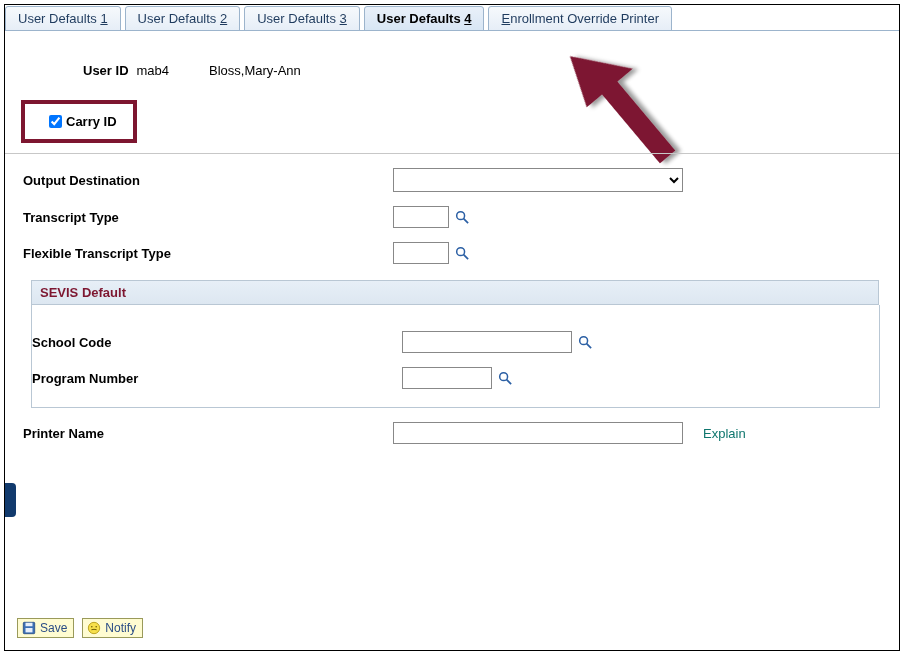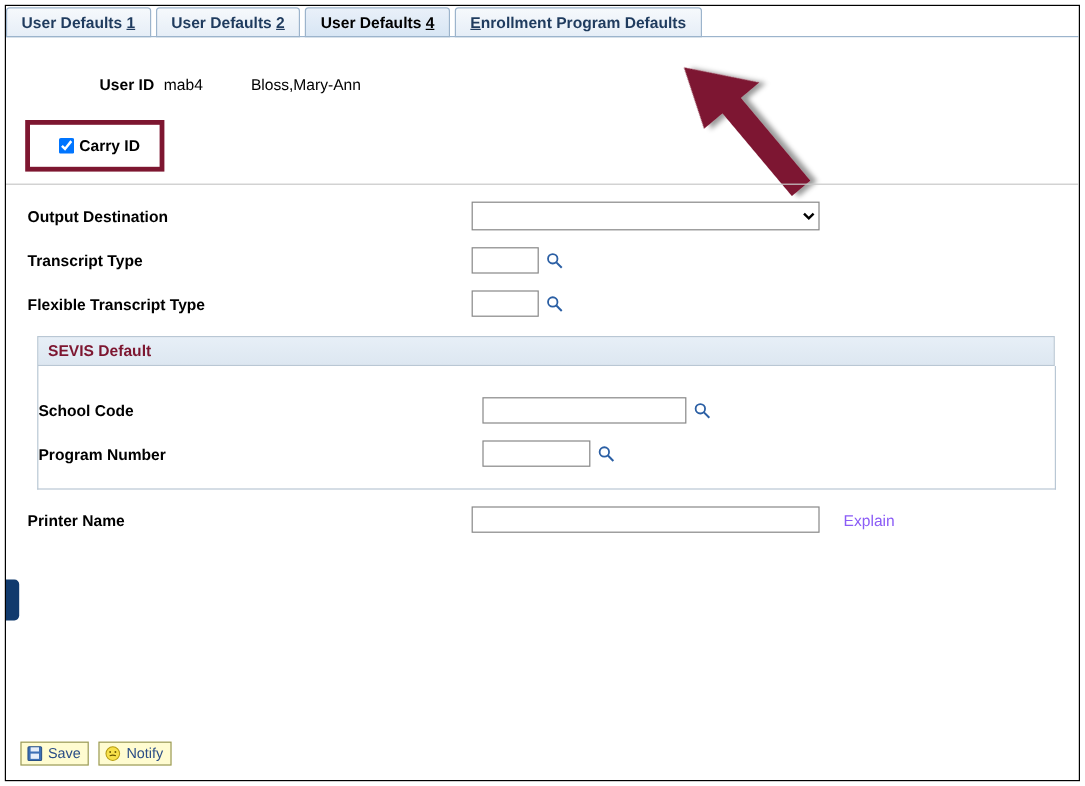--- a/index.html
+++ b/index.html
@@ -31,21 +31,20 @@
     background: linear-gradient(#f6f9fc, #e6eef7);
     padding: 4px 12px 4px 12px;
     margin-right: 4px;
     border-top-left-radius: 3px;
     border-top-right-radius: 3px;
     position: relative;
     top: 1px;
     font-size: 13px;
     color: #1f3b5e;
     cursor: pointer;
-    font-weight: bold;
   }
   .tab .underline { text-decoration: underline; }
   .tab.active {
     background: linear-gradient(#e9f0f9, #d8e6f4);
     font-weight: bold;
     color: #000;
   }
   
   .content { padding: 18px 18px 0 18px; position: relative; }
   .row { display: flex; align-items: center; margin-bottom: 6px; }
@@ -114,21 +113,21 @@
   }
   .section-body {
     border-left: 1px solid #b9c7d4;
     border-right: 1px solid #b9c7d4;
     border-bottom: 1px solid #b9c7d4;
     margin-left: 8px;
     margin-right: 1px;
     padding: 12px 0 18px 0;
   }
   .explain-link {
-    color: #8b5cf6;
+    color: #0f766e;
     margin-left: 20px;
     cursor: pointer;
   }
   
   .button-bar {
     position: absolute;
     bottom: 12px;
     left: 12px;
     display: flex;
     gap: 8px;
@@ -170,25 +169,28 @@
 
 <div class="frame">
 
   <div class="tabstrip">
     <div class="tab">
       <span>User Defaults </span><span class="underline">1</span>
     </div>
     <div class="tab">
       <span>User Defaults </span><span class="underline">2</span>
     </div>
+    <div class="tab">
+      <span>User Defaults </span><span class="underline">3</span>
+    </div>
     <div class="tab active">
       <span>User Defaults </span><span class="underline">4</span>
     </div>
     <div class="tab">
-      <span class="underline">E</span><span>nrollment Program Defaults</span>
+      <span class="underline">E</span><span>nrollment Override Printer</span>
     </div>
   </div>
 
   <div class="edge-tab"></div>
 
   <svg class="arrow" width="160" height="160">
     <defs>
       <filter id="sh" x="-20%" y="-20%" width="160%" height="160%">
         <feDropShadow dx="4" dy="4" stdDeviation="2" flood-color="#000" flood-opacity="0.4"></feDropShadow>
       </filter>

